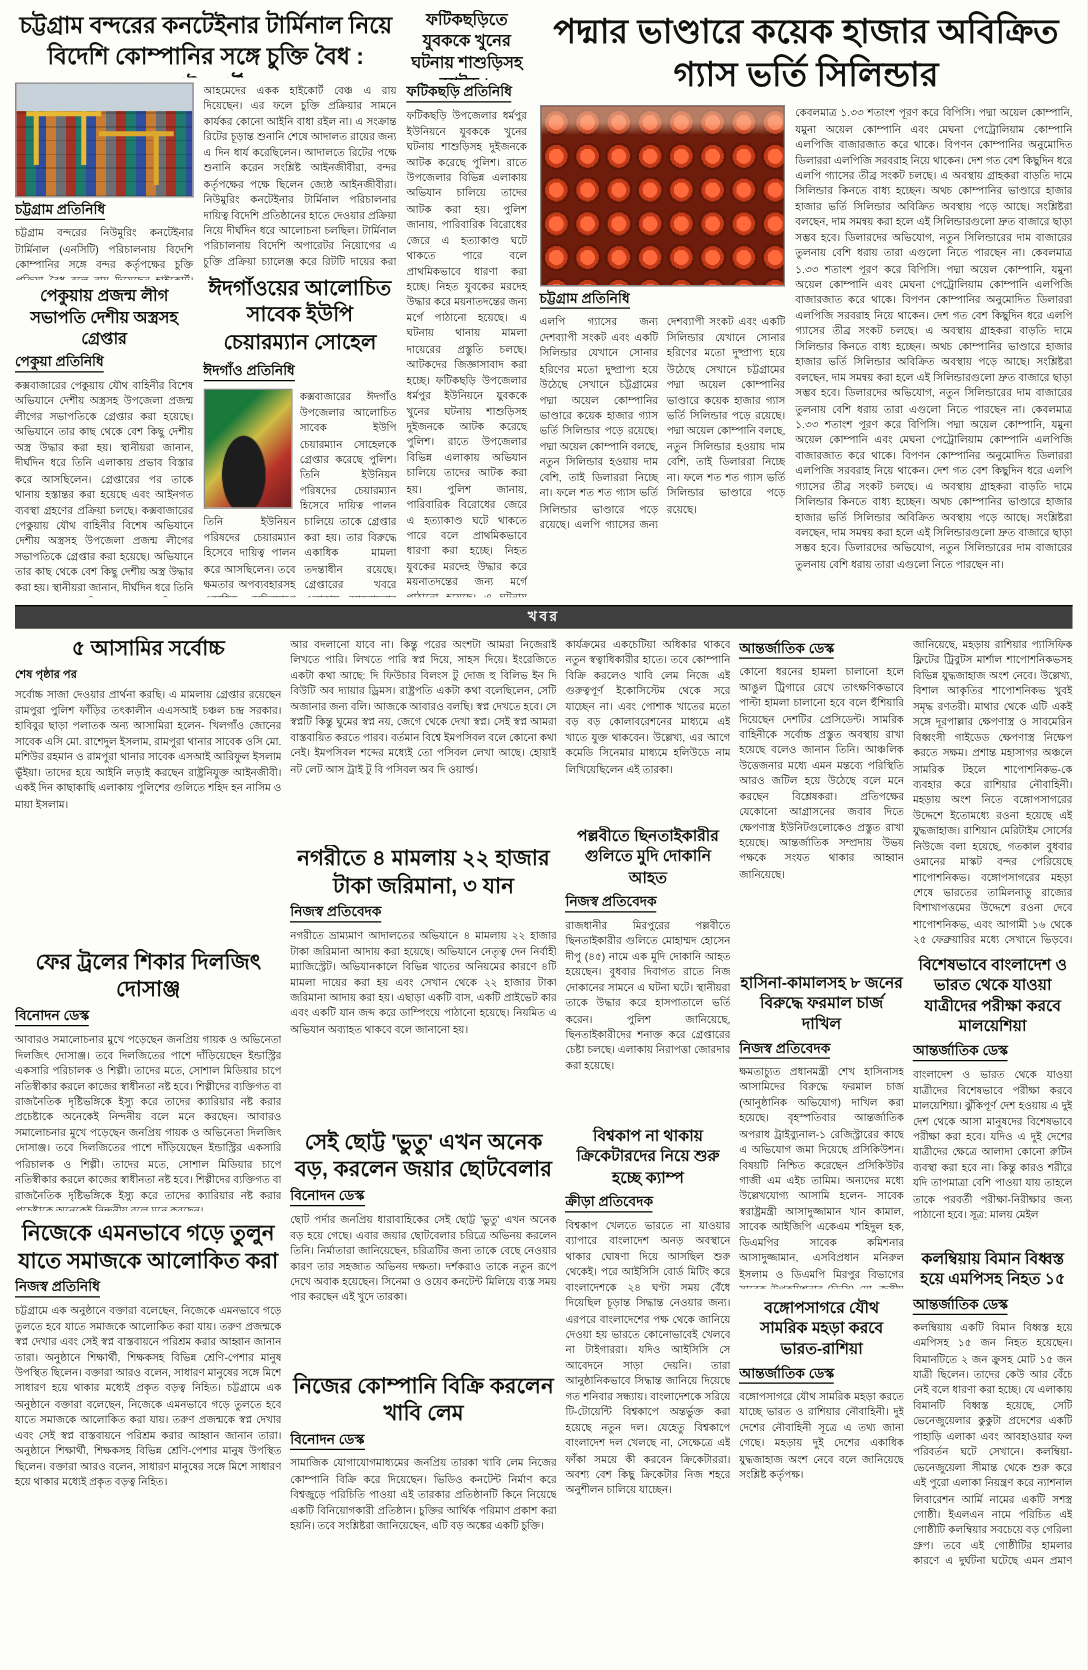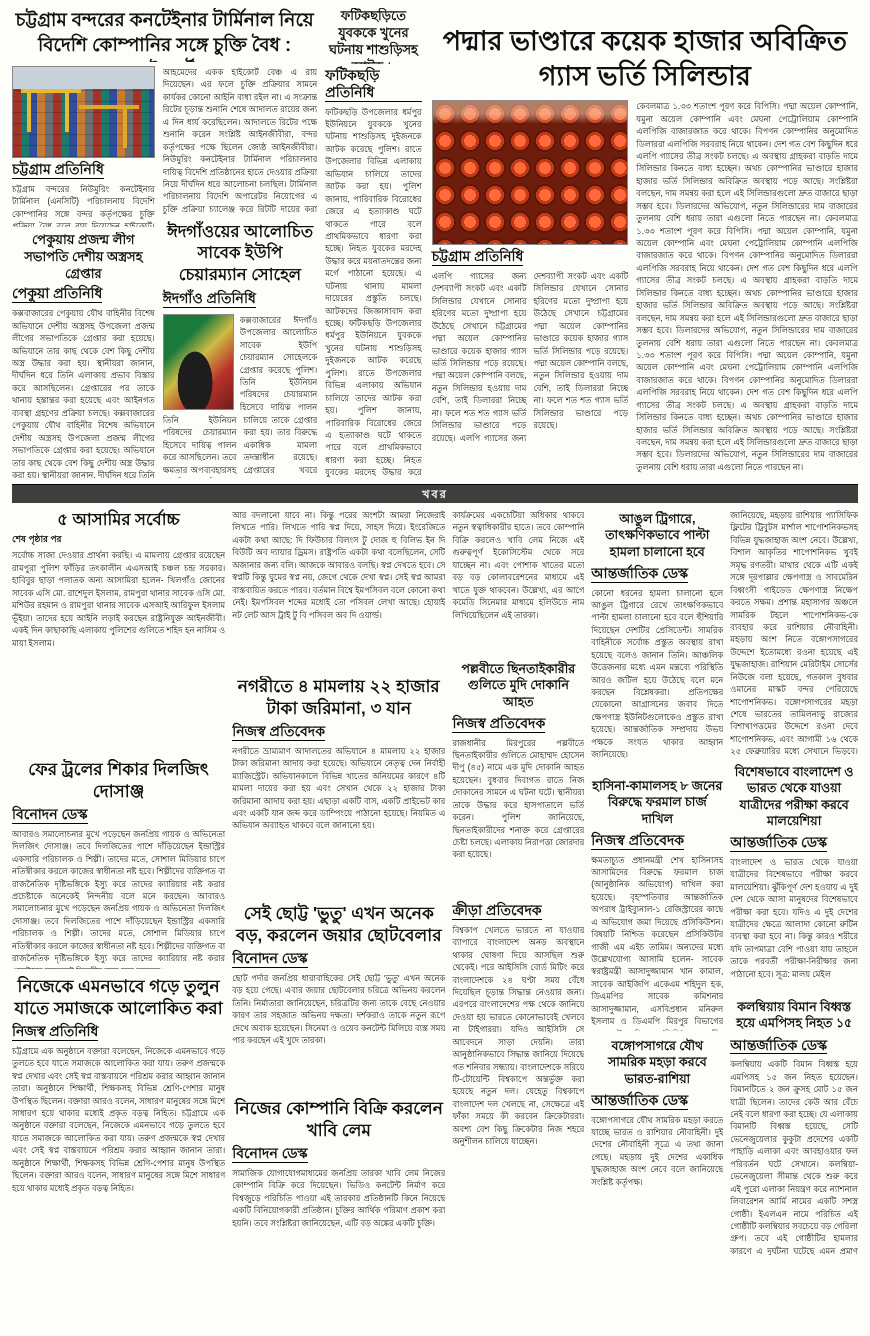--- a/index.html
+++ b/index.html
@@ -14,27 +14,27 @@
   .tagline{font-size:6.5px;color:#333;margin-top:2px;}
   .hlines{flex:1;height:22px;background:repeating-linear-gradient(to bottom,#000 0 1.5px,transparent 1.5px 5px);}
   .hlines.sm{max-width:120px;}
   .city{font-size:17px;font-weight:bold;padding:0 8px;}
   .dateline{font-size:11.5px;font-weight:bold;white-space:nowrap;padding-right:58px;color:#1a1a1a;}
   .pagenum{position:absolute;right:0;top:0;bottom:0;width:50px;background:#000;color:#fff;
            display:flex;align-items:center;justify-content:center;font-size:30px;font-weight:bold;}
   .mast-rule{border-top:1px solid #000;margin:4px 0 6px;}
   
   h1,h2,h3,h4{margin:0;font-weight:bold;text-align:center;}
-  .h-xl{font-size:27px;line-height:1.3;margin-top:16px;}
+  .h-xl{font-size:27px;line-height:1.3;}
   .h-lg{font-size:18.5px;line-height:1.35;}
   .h-md{font-size:16.5px;line-height:1.3;}
   .h-sm{font-size:13px;line-height:1.3;}
   .h-news{font-size:17px;line-height:1.3;margin:2px 0;}
   .h-news-sm{font-size:12.5px;line-height:1.3;margin:2px 0;}
-  .byline{font-size:14px;font-weight:bold;border-bottom:1px solid #000;display:inline-block;
+  .byline{font-size:11px;font-weight:bold;border-bottom:1px solid #000;display:inline-block;
           margin:3px 0 4px;line-height:1.2;}
   .body{font-size:8.3px;line-height:1.5;text-align:justify;color:#151515;overflow:hidden;}
   .two-col{column-count:2;column-gap:7px;}
   .clip{overflow:hidden;}
   .fill{flex:1;min-height:0;}
   .contlabel{font-size:9px;font-weight:bold;margin:2px 0;}
   article{display:flex;flex-direction:column;min-height:0;}
   
   .top{display:flex;gap:10px;height:470px;overflow:hidden;}
   .top-left{width:49%;display:flex;gap:8px;min-width:0;}
@@ -189,28 +189,28 @@
       </div>
 
       <div class="lcol c-nar">
         <div class="body clip" style="height:145px">কার্যক্রমের একচেটিয়া অধিকার থাকবে নতুন স্বত্বাধিকারীর হাতে। তবে কোম্পানি বিক্রি করলেও খাবি লেম নিজে এই গুরুত্বপূর্ণ ইকোসিস্টেম থেকে সরে যাচ্ছেন না। এবং পোশাক খাতের মতো বড় বড় কোলাবরেশনের মাধ্যমে এই খাতে যুক্ত থাকবেন। উল্লেখ্য, এর আগে কমেডি সিনেমার মাধ্যমে হলিউডে নাম লিখিয়েছিলেন এই তারকা।</div>
         <article class="blk" style="height:235px;justify-content:flex-end;">
           <h3 class="h-news-sm clip" style="max-height:52px;">পল্লবীতে ছিনতাইকারীর গুলিতে মুদি দোকানি আহত</h3>
           <div><span class="byline">নিজস্ব প্রতিবেদক</span></div>
           <div class="body clip fill">রাজধানীর মিরপুরের পল্লবীতে ছিনতাইকারীর গুলিতে মোহাম্মদ হোসেন দীপু (৪৫) নামে এক মুদি দোকানি আহত হয়েছেন। বুধবার দিবাগত রাতে নিজ দোকানের সামনে এ ঘটনা ঘটে। স্থানীয়রা তাকে উদ্ধার করে হাসপাতালে ভর্তি করেন। পুলিশ জানিয়েছে, ছিনতাইকারীদের শনাক্ত করে গ্রেপ্তারের চেষ্টা চলছে। এলাকায় নিরাপত্তা জোরদার করা হয়েছে।</div>
         </article>
         <article class="blk fill">
+          <h3 class="h-news-sm clip" style="max-height:52px;">বিশ্বকাপ না থাকায় ক্রিকেটারদের নিয়ে শুরু হচ্ছে ক্যাম্প</h3>
           <div><span class="byline">ক্রীড়া প্রতিবেদক</span></div>
           <div class="body clip fill">বিশ্বকাপ খেলতে ভারতে না যাওয়ার ব্যাপারে বাংলাদেশ অনড় অবস্থানে থাকার ঘোষণা দিয়ে আসছিল শুরু থেকেই। পরে আইসিসি বোর্ড মিটিং করে বাংলাদেশকে ২৪ ঘণ্টা সময় বেঁধে দিয়েছিল চূড়ান্ত সিদ্ধান্ত নেওয়ার জন্য। এরপরে বাংলাদেশের পক্ষ থেকে জানিয়ে দেওয়া হয় ভারতে কোনোভাবেই খেলবে না টাইগাররা। যদিও আইসিসি সে আবেদনে সাড়া দেয়নি। তারা আনুষ্ঠানিকভাবে সিদ্ধান্ত জানিয়ে দিয়েছে গত শনিবার সন্ধ্যায়। বাংলাদেশকে সরিয়ে টি-টোয়েন্টি বিশ্বকাপে অন্তর্ভুক্ত করা হয়েছে নতুন দল। যেহেতু বিশ্বকাপে বাংলাদেশ দল খেলছে না, সেক্ষেত্রে এই ফাঁকা সময়ে কী করবেন ক্রিকেটাররা। অবশ্য বেশ কিছু ক্রিকেটার নিজ শহরে অনুশীলন চালিয়ে যাচ্ছেন।</div>
         </article>
       </div>
 
       <div class="lcol c-nar">
         <article class="blk" style="height:262px;">
-          <h3 class="h-news-sm clip" style="max-height:52px;">আঙুল ট্রিগারে, তাৎক্ষণিকভাবে পাল্টা হামলা চালানো হবে</h3>
           <div><span class="byline">আন্তর্জাতিক ডেস্ক</span></div>
           <div class="body clip fill">কোনো ধরনের হামলা চালানো হলে আঙুল ট্রিগারে রেখে তাৎক্ষণিকভাবে পাল্টা হামলা চালানো হবে বলে হুঁশিয়ারি দিয়েছেন দেশটির প্রেসিডেন্ট। সামরিক বাহিনীকে সর্বোচ্চ প্রস্তুত অবস্থায় রাখা হয়েছে বলেও জানান তিনি। আঞ্চলিক উত্তেজনার মধ্যে এমন মন্তব্যে পরিস্থিতি আরও জটিল হয়ে উঠেছে বলে মনে করছেন বিশ্লেষকরা। প্রতিপক্ষের যেকোনো আগ্রাসনের জবাব দিতে ক্ষেপণাস্ত্র ইউনিটগুলোকেও প্রস্তুত রাখা হয়েছে। আন্তর্জাতিক সম্প্রদায় উভয় পক্ষকে সংযত থাকার আহ্বান জানিয়েছে।</div>
         </article>
         <article class="blk" style="height:255px;">
           <h3 class="h-news-sm clip" style="max-height:52px;">হাসিনা-কামালসহ ৮ জনের বিরুদ্ধে ফরমাল চার্জ দাখিল</h3>
           <div><span class="byline">নিজস্ব প্রতিবেদক</span></div>
           <div class="body clip fill">ক্ষমতাচ্যুত প্রধানমন্ত্রী শেখ হাসিনাসহ আসামিদের বিরুদ্ধে ফরমাল চার্জ (আনুষ্ঠানিক অভিযোগ) দাখিল করা হয়েছে। বৃহস্পতিবার আন্তর্জাতিক অপরাধ ট্রাইব্যুনাল-১ রেজিস্ট্রারের কাছে এ অভিযোগ জমা দিয়েছে প্রসিকিউশন। বিষয়টি নিশ্চিত করেছেন প্রসিকিউটর গাজী এম এইচ তামিম। অন্যদের মধ্যে উল্লেখযোগ্য আসামি হলেন- সাবেক স্বরাষ্ট্রমন্ত্রী আসাদুজ্জামান খান কামাল, সাবেক আইজিপি একেএম শহিদুল হক, ডিএমপির সাবেক কমিশনার আসাদুজ্জামান, এসবিপ্রধান মনিরুল ইসলাম ও ডিএমপি মিরপুর বিভাগের সাবেক উপকমিশনার (ডিসি) মো. জসীম উদ্দীন মোল্লা।</div>
         </article>
         <article class="blk fill">
           <h3 class="h-news-sm clip" style="max-height:52px;">বঙ্গোপসাগরে যৌথ সামরিক মহড়া করবে ভারত-রাশিয়া</h3>

